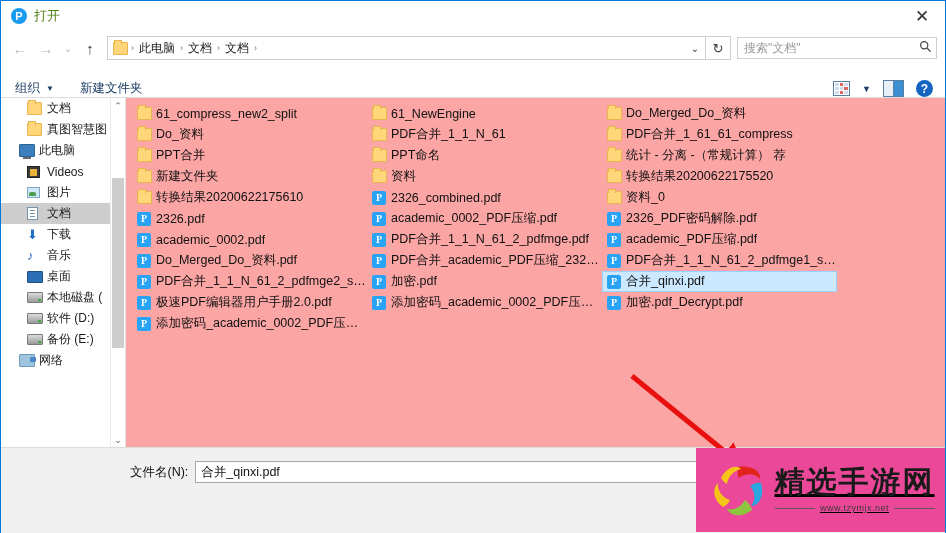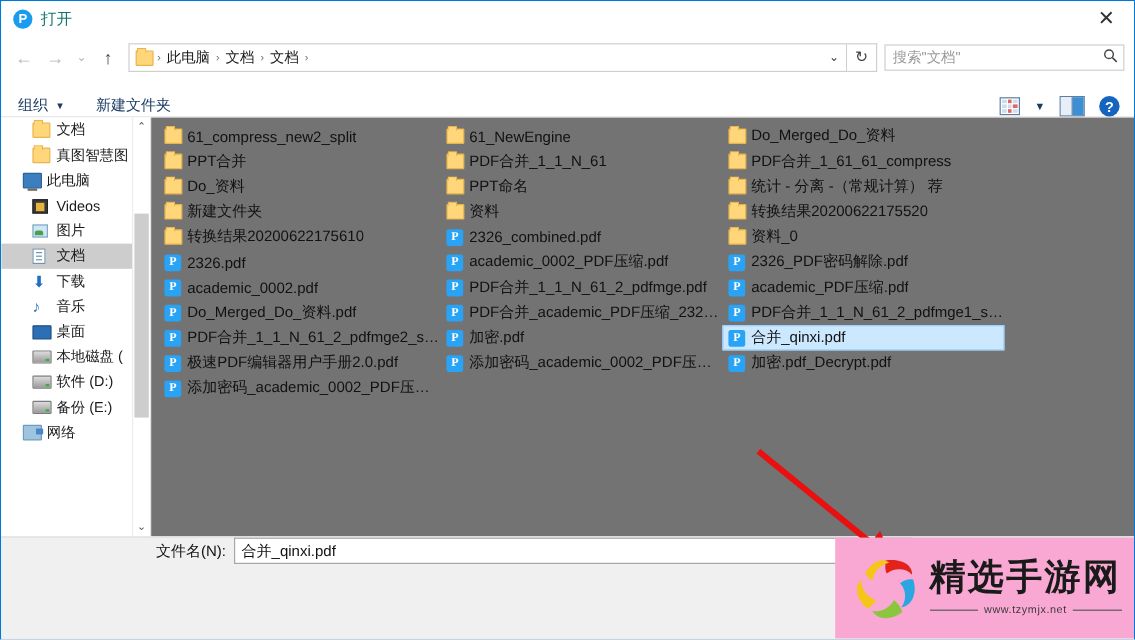--- a/index.html
+++ b/index.html
@@ -14,21 +14,21 @@
   }
   
   .titlebar{
     position:relative;height:30px;background:#fff;display:flex;align-items:center;
   }
   .app-icon{
     width:16px;height:16px;margin-left:10px;margin-right:7px;border-radius:50%;
     background:#1a9bf0;color:#fff;font-size:11px;font-weight:bold;
     display:flex;align-items:center;justify-content:center;line-height:1;
   }
-  .title-text{font-size:13px;color:#0f766e;}
+  .title-text{font-size:13px;color:#4d7c0f;}
   .close-btn{
     position:absolute;right:0;top:0;width:46px;height:30px;
     display:flex;align-items:center;justify-content:center;
     font-size:17px;color:#333;font-family:"DejaVu Sans",sans-serif;
   }
   
   .navrow{
     height:34px;display:flex;align-items:center;background:#fff;padding:0 8px 0 6px;
   }
   .navbtn{
@@ -119,21 +119,21 @@
   }
   .sb-scroll .arr{
     height:15px;display:flex;align-items:center;justify-content:center;font-size:9px;color:#606060;
   }
   .sb-scroll .arr.bot{position:absolute;bottom:0;left:0;right:0;}
   .sb-scroll .thumb{
     position:absolute;left:1px;right:1px;top:80px;height:170px;background:#cdcdcd;
   }
   
   .filelist{
-    flex:1;position:relative;background:#737373;padding-top:5px;
+    flex:1;position:relative;background:#fca5a5;padding-top:5px;
     display:flex;
   }
   .col{width:235px;flex-shrink:0;}
   .col.c1{padding-left:6px;}
   .frow{
     height:21px;display:flex;align-items:center;font-size:12.5px;color:#111;
     white-space:nowrap;overflow:hidden;box-sizing:border-box;padding-left:4px;
     border:1px solid transparent;
   }
   .frow.sel{background:#cce8ff;border:1px solid #99d1ff;}
@@ -142,32 +142,32 @@
     width:14px;height:14px;background:#29a3f5;border-radius:2px;color:#fff;
     font-size:10px;font-weight:bold;display:flex;align-items:center;justify-content:center;
     font-family:"Liberation Serif",serif;line-height:1;
   }
   .fname{overflow:hidden;text-overflow:ellipsis;}
   
   .bottom{
     height:auto;background:#f0f0f0;border-top:1px solid #dcdcdc;position:relative;
     height:116px;box-sizing:border-box;
   }
-  .fnrow{display:flex;align-items:center;padding-left:129px;}
+  .fnrow{display:flex;align-items:center;padding-top:13px;padding-left:129px;}
   .fnlabel{font-size:12.5px;color:#111;margin-right:7px;}
   .fninput{
     width:565px;height:22px;background:#fff;border:1px solid #a7a7a7;
     display:flex;align-items:center;padding-left:5px;box-sizing:border-box;
     font-size:12.5px;color:#111;
   }
   
   .arrow{position:absolute;left:625px;top:370px;pointer-events:none;}
   .watermark{
-    position:absolute;right:0;bottom:0;width:249px;height:84px;background:#f9a8d4;
-    display:flex;align-items:center;justify-content:center;overflow:hidden;
+    position:absolute;right:0;bottom:0;width:249px;height:84px;background:#ec4899;
+    display:flex;align-items:center;justify-content:center;overflow:hidden;text-decoration:underline;
   }
   .wm-inner{display:flex;align-items:center;}
   .wm-text{display:flex;flex-direction:column;align-items:center;margin-left:6px;}
   .wm-title{
     font-size:30px;font-weight:bold;color:#1a1a1a;letter-spacing:2px;line-height:1;
     font-family:"DejaVu Sans",sans-serif;
   }
   .wm-url{display:flex;align-items:center;margin-top:6px;width:100%;}
   .wm-url .ln{flex:1;height:1px;background:#5a5a5a;}
   .wm-url .u{font-size:9px;color:#3a3a3a;padding:0 5px;letter-spacing:0.5px;}
@@ -338,27 +338,27 @@
           <div class="frow">
             <span class="f-ico">
               <span class="ic-folder"></span>
             </span>
             <span class="fname">61_compress_new2_split</span>
           </div>
           <div class="frow">
             <span class="f-ico">
               <span class="ic-folder"></span>
             </span>
+            <span class="fname">Do_资料</span>
+          </div>
+          <div class="frow">
+            <span class="f-ico">
+              <span class="ic-folder"></span>
+            </span>
             <span class="fname">PPT合并</span>
-          </div>
-          <div class="frow">
-            <span class="f-ico">
-              <span class="ic-folder"></span>
-            </span>
-            <span class="fname">Do_资料</span>
           </div>
           <div class="frow">
             <span class="f-ico">
               <span class="ic-folder"></span>
             </span>
             <span class="fname">新建文件夹</span>
           </div>
           <div class="frow">
             <span class="f-ico">
               <span class="ic-folder"></span>

